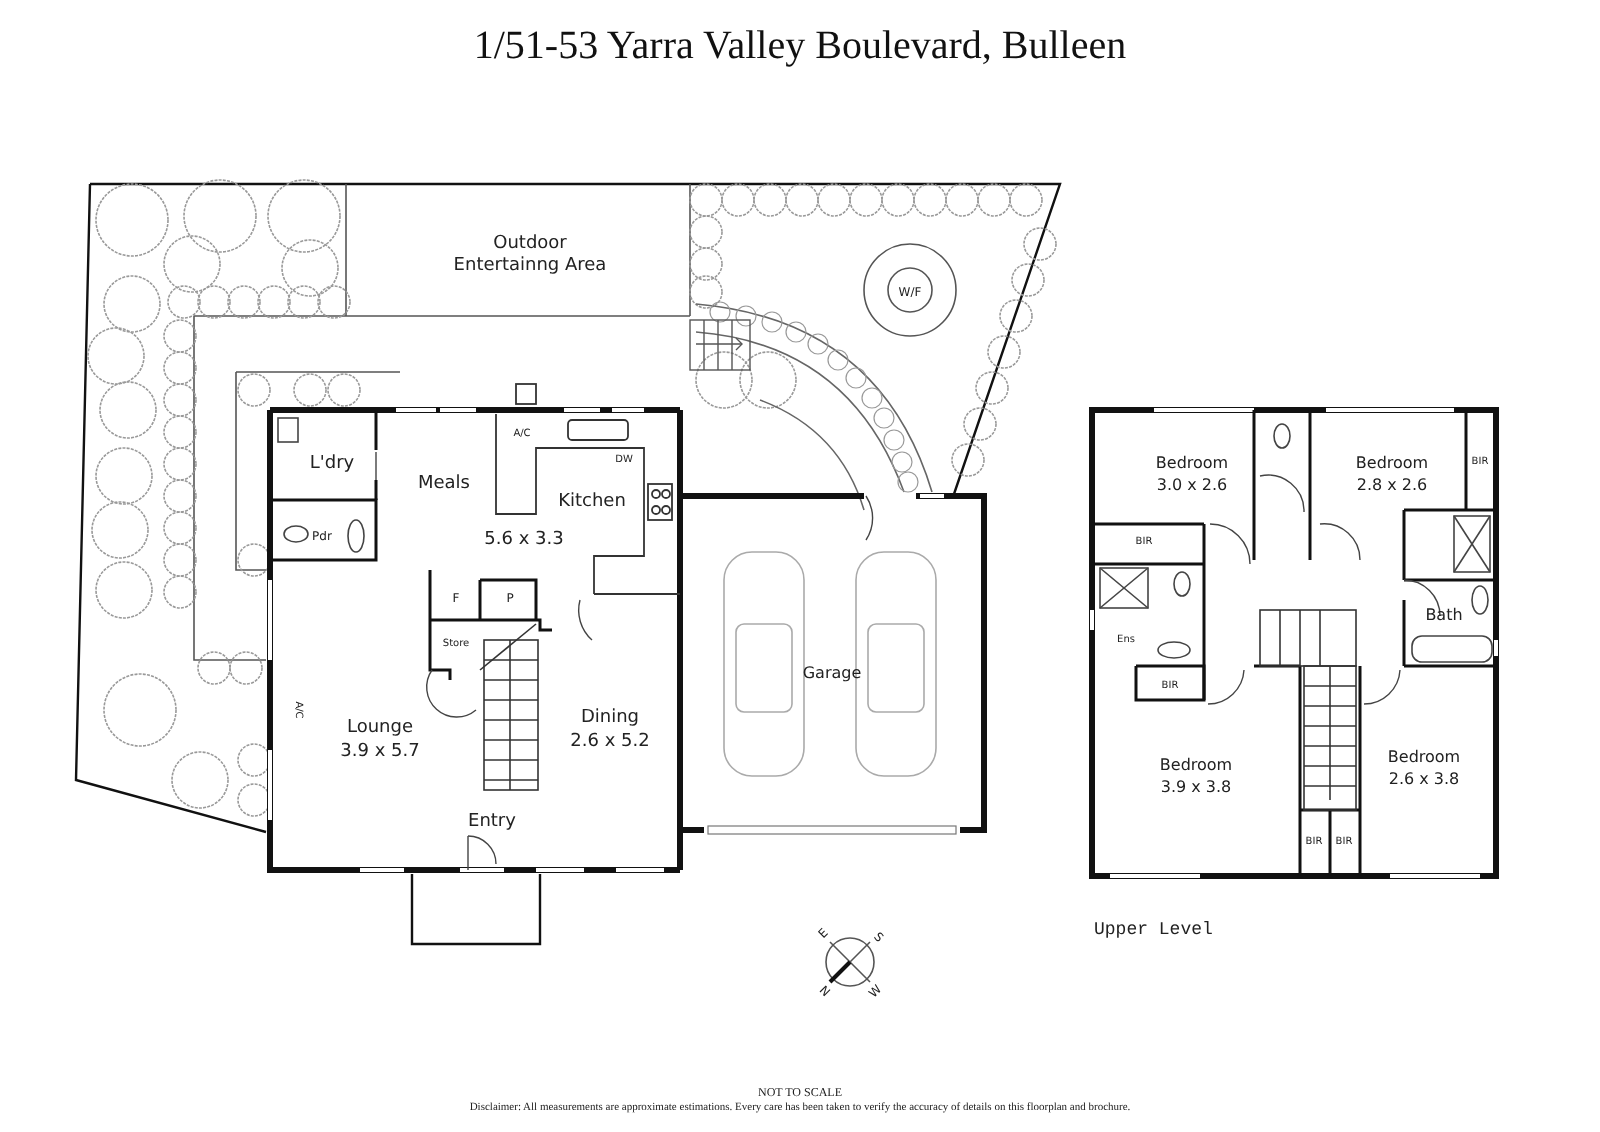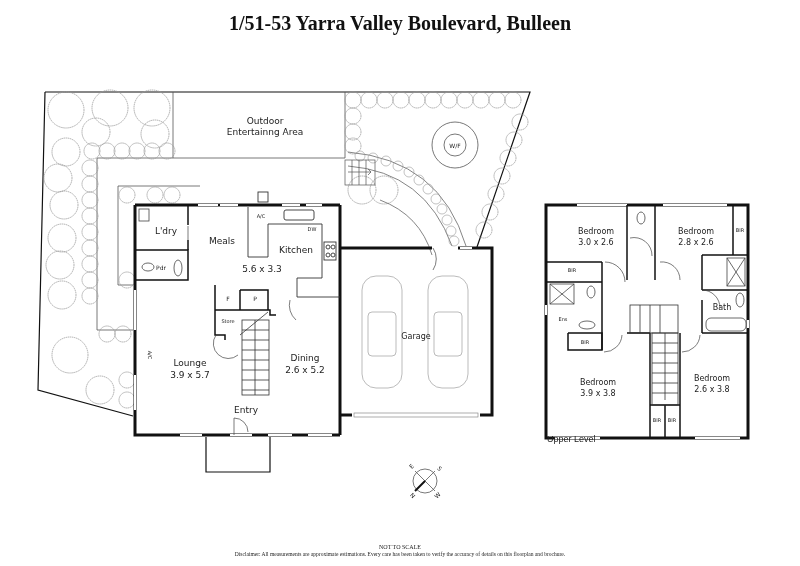--- a/index.html
+++ b/index.html
@@ -1,23 +1,23 @@
 <!DOCTYPE html>
 <html><head>
 <meta charset="utf-8">
 <style>
   html,body{margin:0;padding:0;background:#ffffff;}
   body{width:800px;height:566px;position:relative;overflow:hidden;font-family:"Liberation Sans",sans-serif;}
-  #title{position:absolute;left:0;top:12px;width:800px;text-align:center;font-family:"Liberation Serif",serif;font-weight:bold;font-size:20px;color:#111;}
+  #title{position:absolute;left:0;top:12px;width:800px;text-align:center;font-family:"Liberation Serif",serif;font-weight:normal;font-size:20px;color:#111;}
   svg{position:absolute;left:0;top:0;}
   .lbl{font-family:"DejaVu Sans","Liberation Sans",sans-serif;fill:#222;}
   #footer{position:absolute;left:0;top:544px;width:800px;text-align:center;font-family:"Liberation Serif",serif;color:#222;}
   #footer .nts{font-size:6px;line-height:7px;}
   #footer .disc{font-size:5.5px;line-height:7px;}
-  #upper-label{position:absolute;left:547px;top:434px;font-size:9px;font-family:Liberation Sans, sans-serif;color:#222;}
+  #upper-label{position:absolute;left:547px;top:460px;font-size:9px;font-family:Liberation Mono, monospace;color:#222;}
 </style>
 </head>
 <body>
 
 <div id="title">1/51-53 Yarra Valley Boulevard, Bulleen</div>
 
 <svg width="800" height="566" viewBox="0 0 800 566">
   <defs>
     <g id="tree-s">
         <circle r="8" fill="none" stroke="#999" stroke-width="0.8" stroke-dasharray="1.5 0.6"></circle>

